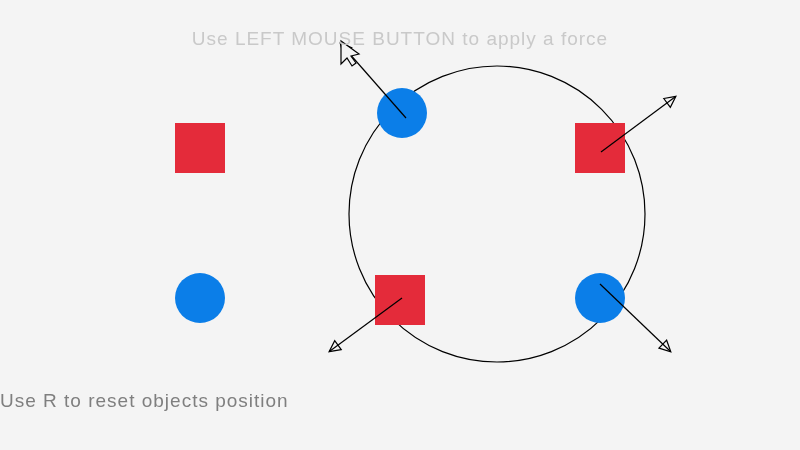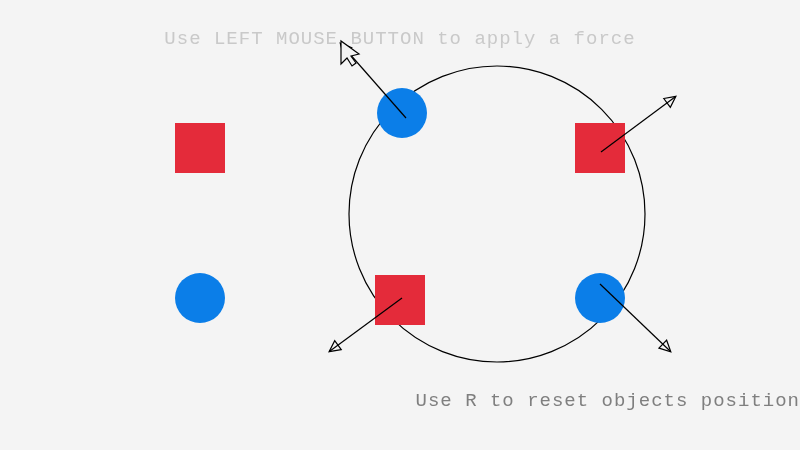--- a/index.html
+++ b/index.html
@@ -22,39 +22,39 @@
     position: absolute;
     left: 0;
     top: 0;
     width: 800px;
     height: 450px;
     display: block;
   }
   .hud-text {
     position: absolute;
     white-space: pre;
-    font-family: Liberation Mono, monospace;
+    font-family: Liberation Sans, sans-serif;
     letter-spacing: 1px;
     font-weight: normal;
     pointer-events: none;
     user-select: none;
   }
   #hint-top {
     left: 0;
     right: 0;
     top: 28px;
     text-align: center;
     font-size: 19px;
     color: #c9c9c9;
   }
   #hint-bottom {
     left: 0;
     right: 0;
     top: 390px;
-    text-align: right;
+    text-align: left;
     font-size: 19px;
     color: #7f7f7f;
   }
 </style>
 </head>
 <body>
 
 <div id="app" style="width: 800px; height: 450px; background: rgb(244, 244, 244);">
 
   <svg id="scene" viewBox="0 0 800 450">

